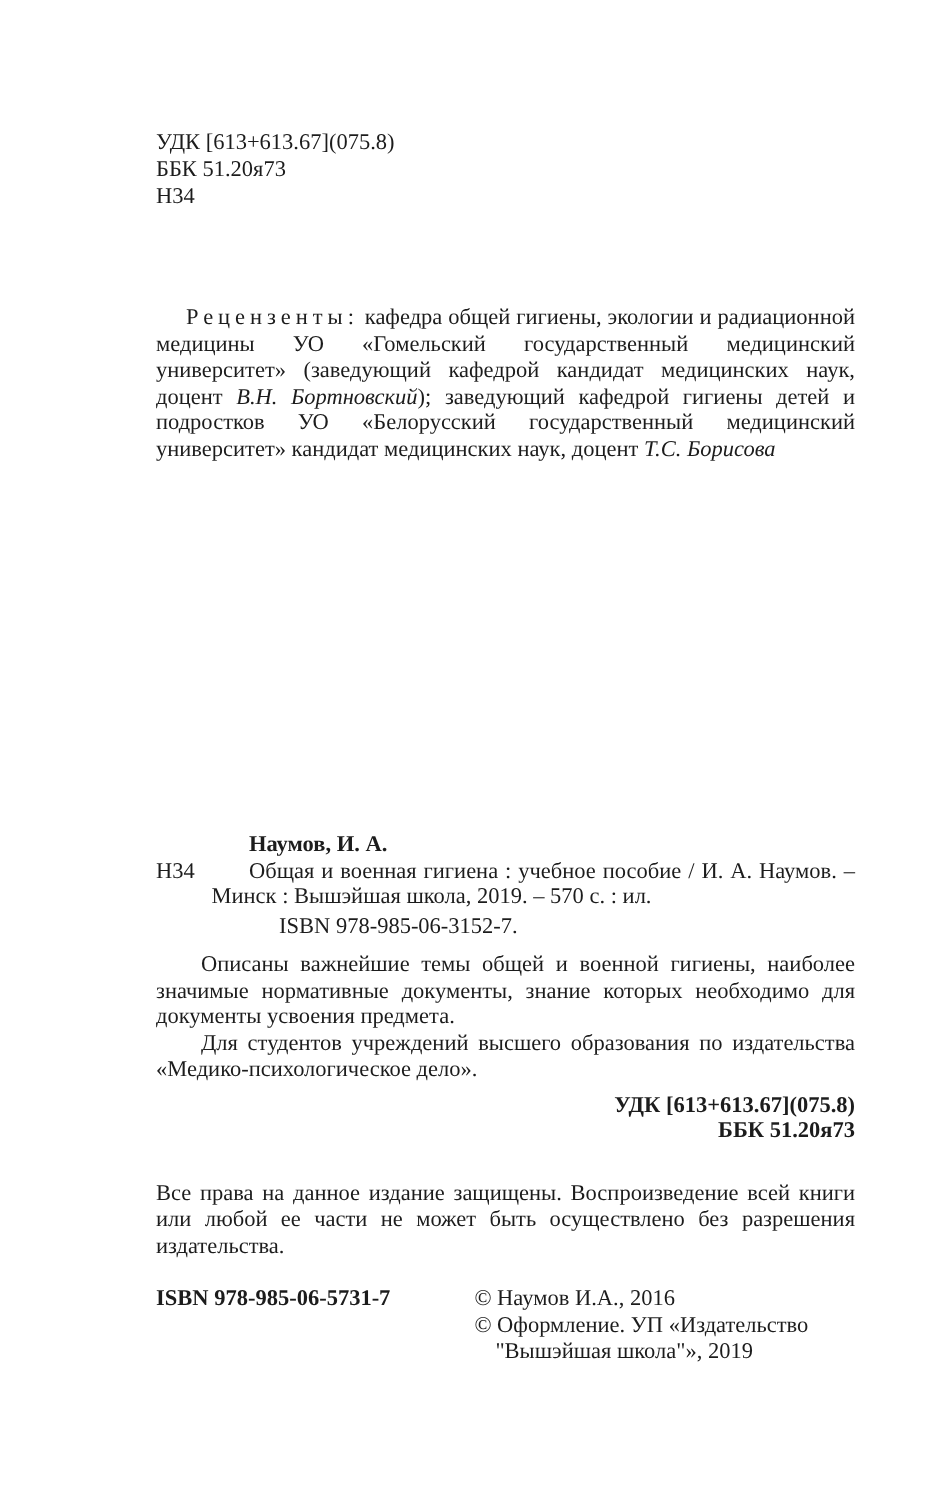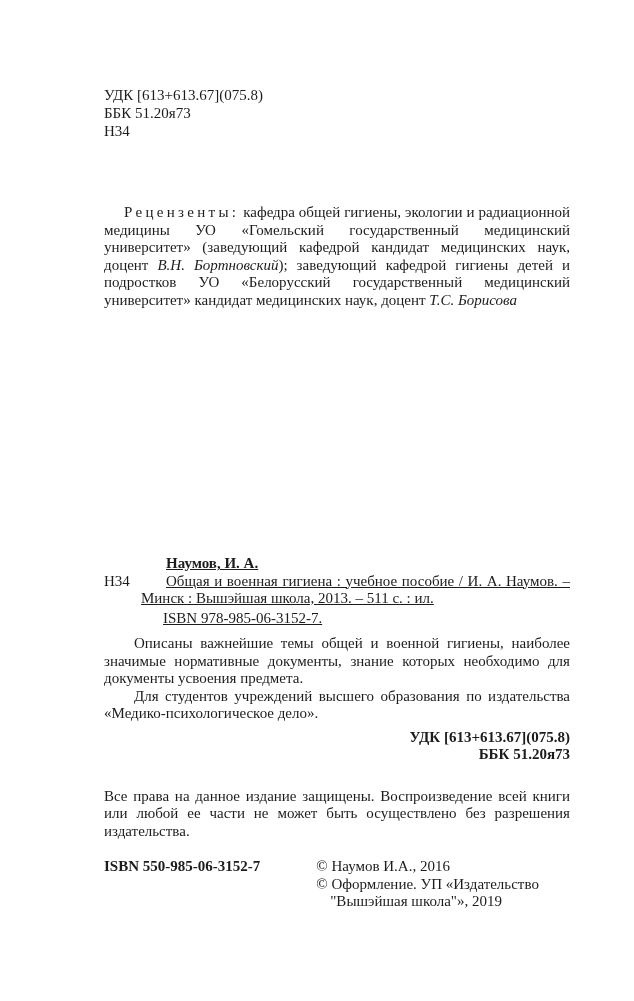--- a/index.html
+++ b/index.html
@@ -25,37 +25,37 @@
   .top-block { margin-bottom: 64px; }
   .top-block p { line-height: 18px; }
 
   .reviewers {
     text-align: justify;
     text-indent: 20px;
   }
   .reviewers-label { letter-spacing: 0.22em; }
   .italic { font-style: italic; }
 
-  .catalog { margin-top: 246px; position: relative; text-decoration: underline; }
+  .catalog { margin-top: 246px; position: relative; }
   .author {
     font-weight: bold;
     margin-left: 62px;
   }
   .entry-code {
     position: absolute;
     left: 0;
     top: 18px;
   }
   .entry-desc {
     margin-left: 37px;
     text-indent: 25px;
     text-align: justify;
   }
   .entry-isbn {
-    margin-left: 59px;
+    margin-left: 82px;
     margin-top: 2px;
   }
 
   .annotation { margin-top: 8px; }
   .annotation p {
     text-indent: 30px;
     text-align: justify;
   }
 
   .codes-bottom {
@@ -92,38 +92,38 @@
     <p>УДК [613+613.67](075.8)</p>
     <p>ББК 51.20я73</p>
     <p>Н34</p>
   </div>
 
   <p class="reviewers"><span class="reviewers-label">Рецензенты:</span><span> кафедра общей гигиены, экологии и радиационной медицины УО «Гомельский государственный медицинский университет» (заведующий кафедрой кандидат медицинских наук, доцент </span><span class="italic">В.Н. Бортновский</span><span>); заведующий кафедрой гигиены детей и подростков УО «Белорусский государственный медицинский университет» кандидат медицинских наук, доцент </span><span class="italic">Т.С. Борисова</span></p>
 
   <div class="catalog">
     <p class="author">Наумов, И. А.</p>
     <span class="entry-code">Н34</span>
-    <p class="entry-desc">Общая и военная гигиена : учебное пособие / И. А. Наумов. – Минск : Вышэйшая школа, 2013. – 511 с. : ил.</p>
+    <p class="entry-desc">Общая и военная гигиена : учебное пособие / И. А. Наумов. – Минск : Вышэйшая школа, 2019. – 570 с. : ил.</p>
     <p class="entry-isbn">ISBN 978-985-06-3152-7.</p>
   </div>
 
   <div class="annotation">
     <p>Описаны важнейшие темы общей и военной гигиены, наиболее значимые нормативные документы, знание которых необходимо для документы усвоения предмета.</p>
     <p>Для студентов учреждений высшего образования по издательства «Медико-психологическое дело».</p>
   </div>
 
   <div class="codes-bottom">
     <p>УДК [613+613.67](075.8)</p>
     <p>ББК 51.20я73</p>
   </div>
 
   <p class="rights">Все права на данное издание защищены. Воспроизведение всей книги или любой ее части не может быть осуществлено без разрешения издательства.</p>
 
   <div class="footer">
-    <span class="footer-isbn">ISBN 550-985-06-3152-7</span>
+    <span class="footer-isbn">ISBN 978-985-06-5731-7</span>
     <div class="footer-copyright">
       <p>© Наумов И.А., 2016</p>
       <p>© Оформление. УП «Издательство</p>
       <p class="indented">"Вышэйшая школа"», 2019</p>
     </div>
   </div>
 
 </div>
 
 </body></html>

